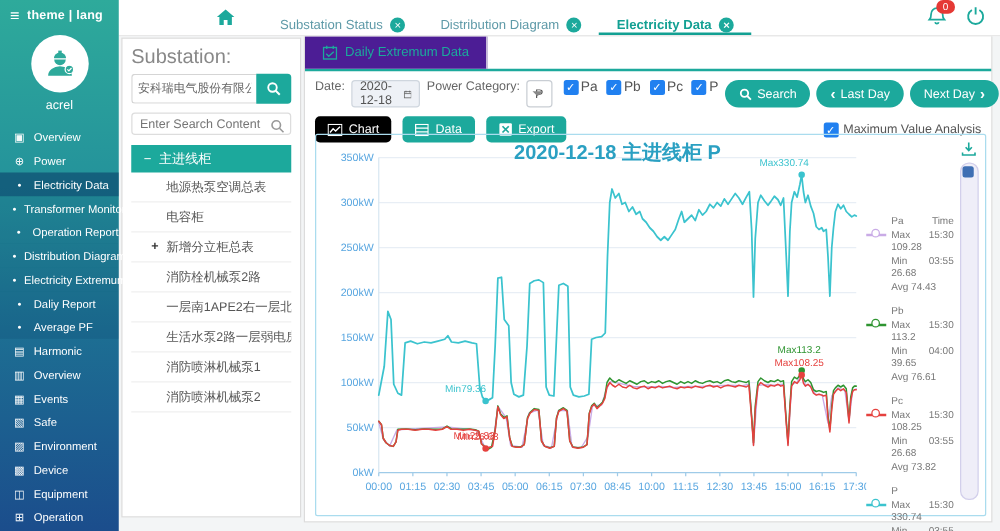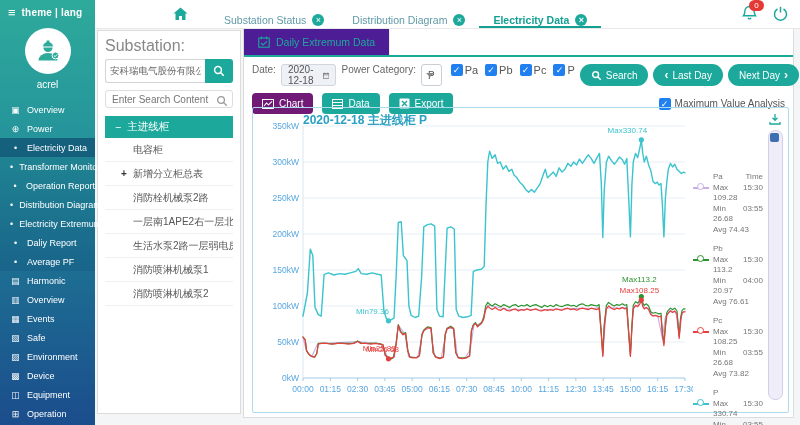--- a/index.html
+++ b/index.html
@@ -74,29 +74,29 @@
   .phase-group{display:flex;align-items:center;gap:7px;margin-left:4px;}
   .phase{display:flex;align-items:center;gap:2px;cursor:pointer;}
   .cb{width:12px;height:12px;border-radius:2px;background:#2080f0;color:#fff;font-size:9px;
       line-height:12px;text-align:center;display:inline-block;}
   .pill{display:flex;align-items:center;gap:4px;background:#1ca99c;color:#fff;border:none;height:22px;
         border-radius:12px;padding:0 11px;font-size:10px;cursor:pointer;font-family:inherit;white-space:nowrap;}
   .pill .chev{font-size:12px;font-weight:bold;line-height:10px;}
   .toolbar2{display:flex;align-items:center;gap:9px;padding:7px 8px 0 8px;}
   .btn{display:flex;align-items:center;gap:5px;border:none;color:#fff;height:21px;border-radius:4px;
        padding:0 10px;font-size:10px;cursor:pointer;font-family:inherit;}
-  .btn-chart{background:#701a75;}
+  .btn-chart{background:#000000;}
   .btn-teal{background:#1ca99c;}
   .maxchk{margin-left:auto;display:flex;align-items:center;gap:4px;cursor:pointer;font-size:10px;color:#555;}
   
   .chartcard{position:absolute;left:8px;top:78px;width:535px;height:304px;border:1px solid #aadcee;
              border-radius:2px;display:flex;}
   .chart-area{position:relative;width:440px;height:302px;}
-  .chart-title{position:absolute;left:50px;width:382px;top:4px;text-align:left;color:#2aa0c2;
-               font-weight:bold;font-size:12px;}
+  .chart-title{position:absolute;left:50px;width:382px;top:4px;text-align:center;color:#2aa0c2;
+               font-weight:bold;font-size:16px;}
   .legend{width:70px;padding-top:64px;font-size:8px;color:#777;}
   .lgroup{margin-bottom:9px;display:flex;gap:4px;}
   .lgmark{position:relative;width:16px;margin-top:12px;flex:none;}
   .lgmark .lline{display:block;height:2px;background:var(--c);margin-top:3px;}
   .lgmark .lcirc{position:absolute;left:4px;top:-1px;width:5px;height:5px;border:1.5px solid var(--c);
                  border-radius:50%;background:#fff;}
   .lgrow{display:flex;justify-content:space-between;line-height:10.5px;}
   .lgname{line-height:10.5px;}
   .timehdr{float:right;color:#777;}
   .slider-col{width:25px;position:relative;}
@@ -250,20 +250,23 @@
     <input class="search-input" placeholder="Enter Search Content" style="">
     <svg width="12" height="12" viewBox="0 0 12 12">
       <circle cx="5" cy="5" r="3.4" fill="none" stroke="#999" stroke-width="1.3"></circle>
       <line x1="7.6" y1="7.6" x2="10.8" y2="10.8" stroke="#999" stroke-width="1.3"></line>
     </svg>
   </div>
   <div class="tree" id="tree">
       <div class="tree-header">
         <span class="expander">−</span>
         <span>主进线柜</span>
+      </div>
+      <div class="tree-item">
+        <span>地源热泵空调总表</span>
       </div>
       <div class="tree-item">
         <span>电容柜</span>
       </div>
       <div class="tree-item">
         <span class="expander">+</span>
         <span>新增分立柜总表</span>
       </div>
       <div class="tree-item">
         <span>消防栓机械泵2路</span>
@@ -469,21 +472,21 @@
             <span class="lline"></span>
             <span class="lcirc"></span>
           </div>
           <div class="lgtext" style="flex: 1 1 0%;">
             <div class="lgname">Pb</div>
             <div class="lgrow">
               <span>Max 113.2</span>
               <span>15:30</span>
             </div>
             <div class="lgrow">
-              <span>Min 20.97</span>
+              <span>Min 39.65</span>
               <span>04:00</span>
             </div>
             <div class="lgrow">
               <span>Avg 76.61</span>
             </div>
           </div>
         </div>
         <div class="lgroup">
           <div class="lgmark" style="--c: #e5413e;">
             <span class="lline"></span>

